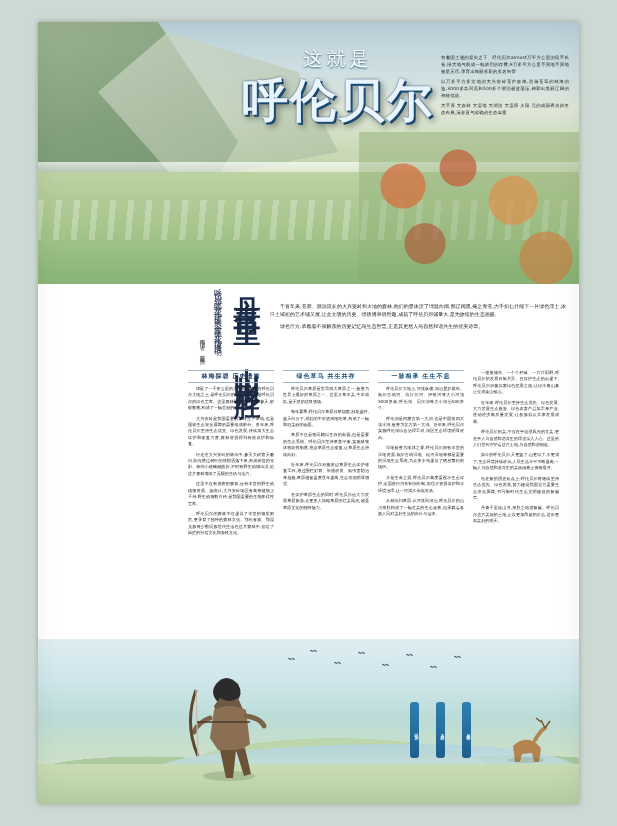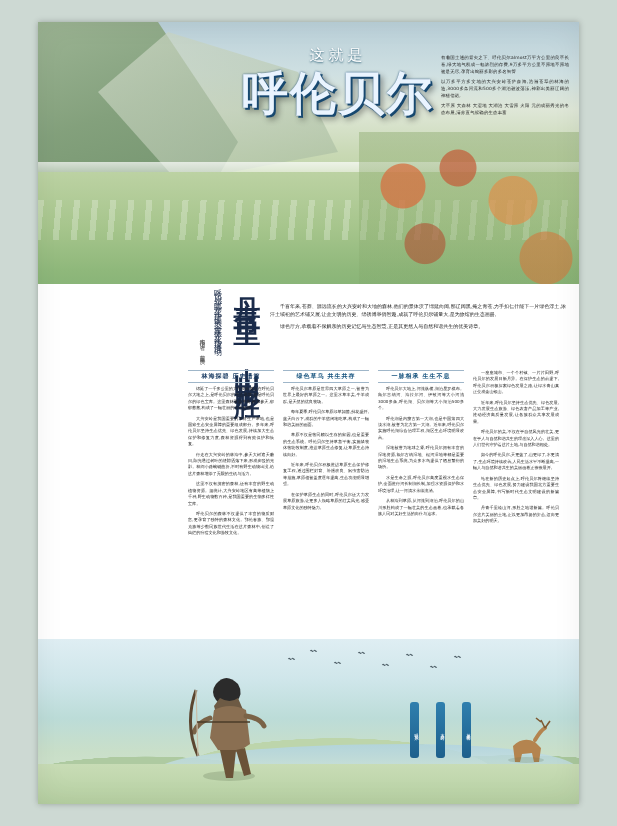--- a/index.html
+++ b/index.html
@@ -54,21 +54,21 @@
       radial-gradient(circle at 85% 70%,rgba(210,120,60,.6) 0 26px,transparent 27px),
       linear-gradient(180deg,rgba(140,170,110,.45),rgba(120,160,100,.2));
   }
   .mist{
     position:absolute;left:0;top:140px;width:541px;height:30px;
     background:linear-gradient(180deg,rgba(255,255,255,.7),rgba(255,255,255,0));
   }
   
   .masthead{position:absolute;left:200px;top:24px;width:200px;height:110px;text-align:center;}
   .mast-small{
-    display:block;color:#ffffff;font-size:15px;letter-spacing:4px;
+    display:block;color:#ffffff;font-size:19px;letter-spacing:4px;
     text-shadow:0 1px 2px rgba(0,60,90,.8);
     font-family:"DejaVu Sans","Liberation Sans",sans-serif;
   }
   .mast-big{
     display:block;margin-top:2px;
     font-size:46px;line-height:52px;font-weight:bold;letter-spacing:2px;
     color:#eaf4ff;
     text-shadow:
       0 0 2px #1f4f7a,
       2px 2px 0 #17486f,

